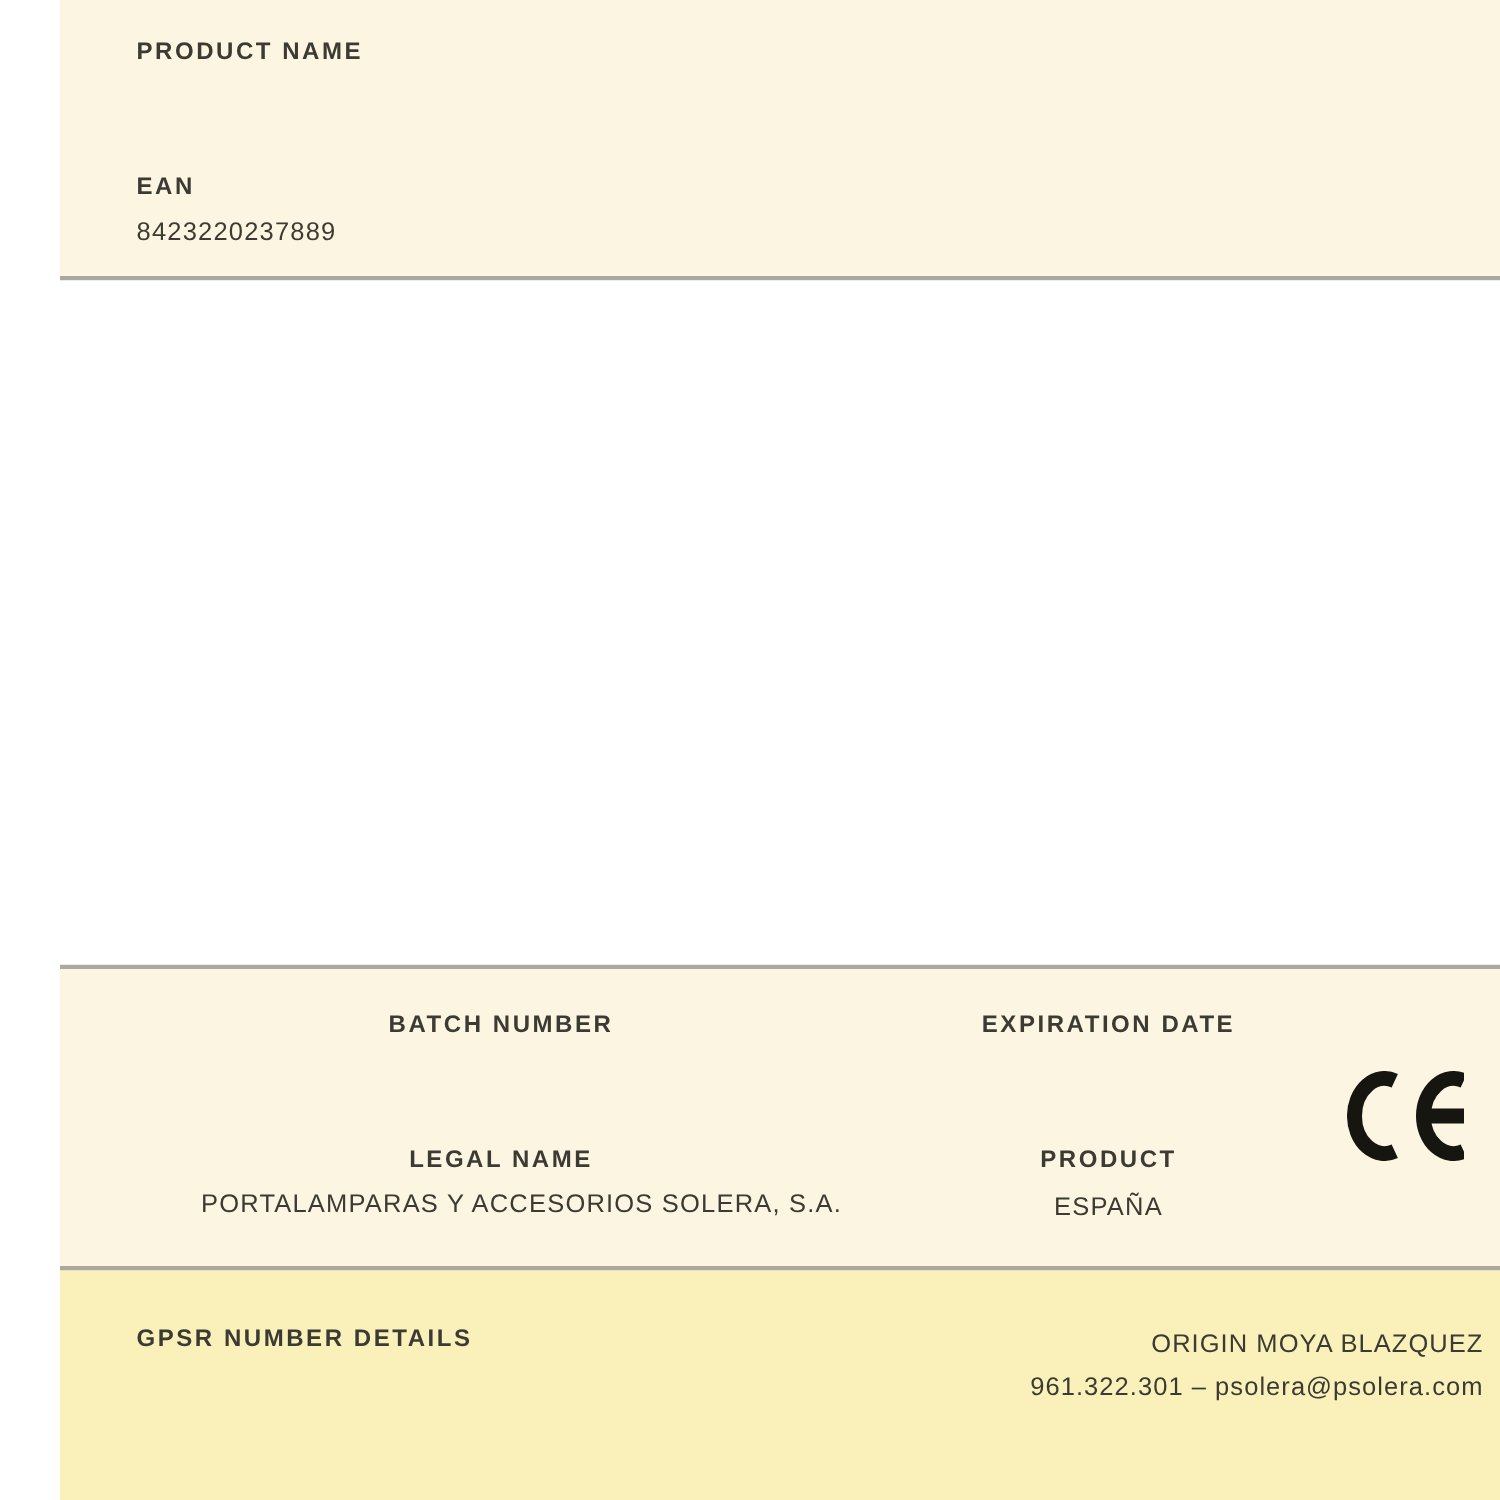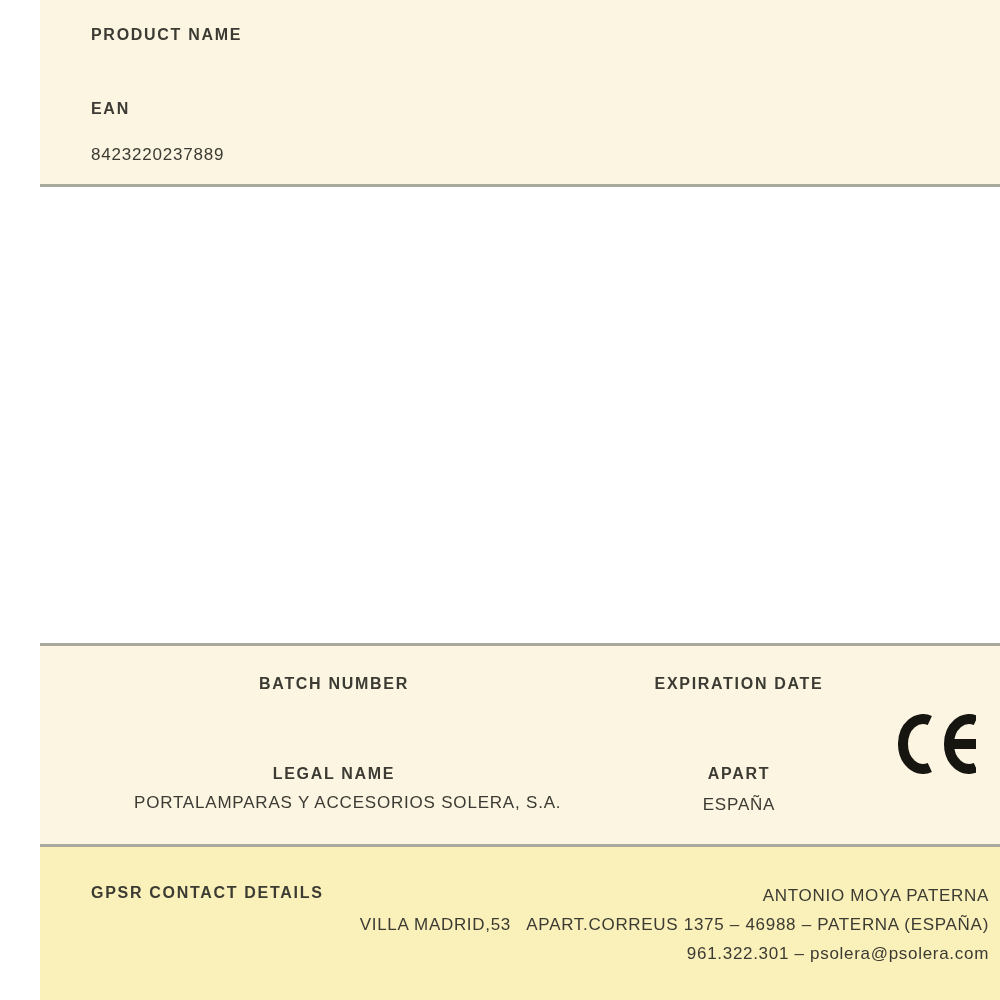--- a/index.html
+++ b/index.html
@@ -30,21 +30,21 @@
   .field-value {
     font-size: 17px;
     letter-spacing: 0.8px;
     color: #3c3b33;
     white-space: nowrap;
   }
 
   
   .pn-label  { left: 51px; top: 26px; }
   .pn-value  { left: 51px; top: 56px; }
-  .ean-label { left: 51px; top: 100px; }
+  .ean-label { left: 51px; top: 116px; }
   .ean-value { left: 51px; top: 145px; }
 
   
   .col-left  { left: 94px;  width: 400px; text-align: center; }
   .col-right { left: 549px; width: 300px; text-align: center; }
   .row-1 { top: 29px; }
   .row-2 { top: 119px; }
   .row-3 { top: 147px; }
   .row-3b { top: 149px; }
 
@@ -81,36 +81,35 @@
 
   <div class="divider"></div>
 
   <div class="sec sec-batch">
     <div class="abs col-left row-1 field-label">BATCH NUMBER</div>
     <div class="abs col-right row-1 field-label">EXPIRATION DATE</div>
 
     <div class="abs col-left row-3 field-value">PORTALAMPARAS Y ACCESORIOS SOLERA, S.A.</div>
     <div class="abs col-left row-2 field-label">LEGAL NAME</div>
 
-    <div class="abs col-right row-2 field-label">APART</div>
+    <div class="abs col-right row-2 field-label">PRODUCT</div>
     <div class="abs col-right row-3b field-value">ESPAÑA</div>
 
     <svg class="abs ce-mark" viewBox="0 0 78 60" width="78" height="60" aria-hidden="true">
       <g fill="none" stroke="#17150f" stroke-width="10" stroke-linecap="butt">
         <path d="M 31.84 6.51 A 20 25 0 1 0 31.84 53.49"></path>
         <path d="M 77.84 6.51 A 20 25 0 1 0 77.84 53.49"></path>
         <path d="M 56 30 H 78"></path>
       </g>
     </svg>
   </div>
 
   <div class="divider"></div>
 
   <div class="sec sec-contact">
-    <div class="abs gpsr-label field-label">GPSR CONTACT DETAILS</div>
+    <div class="abs gpsr-label field-label">GPSR NUMBER DETAILS</div>
     <div class="abs contact-block">
-      <div class="contact-line">ANTONIO MOYA PATERNA</div>
-      <div class="contact-line">VILLA MADRID,53 &nbsp; APART.CORREUS 1375 – 46988 – PATERNA (ESPAÑA)</div>
+      <div class="contact-line">ORIGIN MOYA BLAZQUEZ</div>
       <div class="contact-line">961.322.301 – psolera@psolera.com</div>
     </div>
   </div>
 
 </div>
 
 </body></html>

